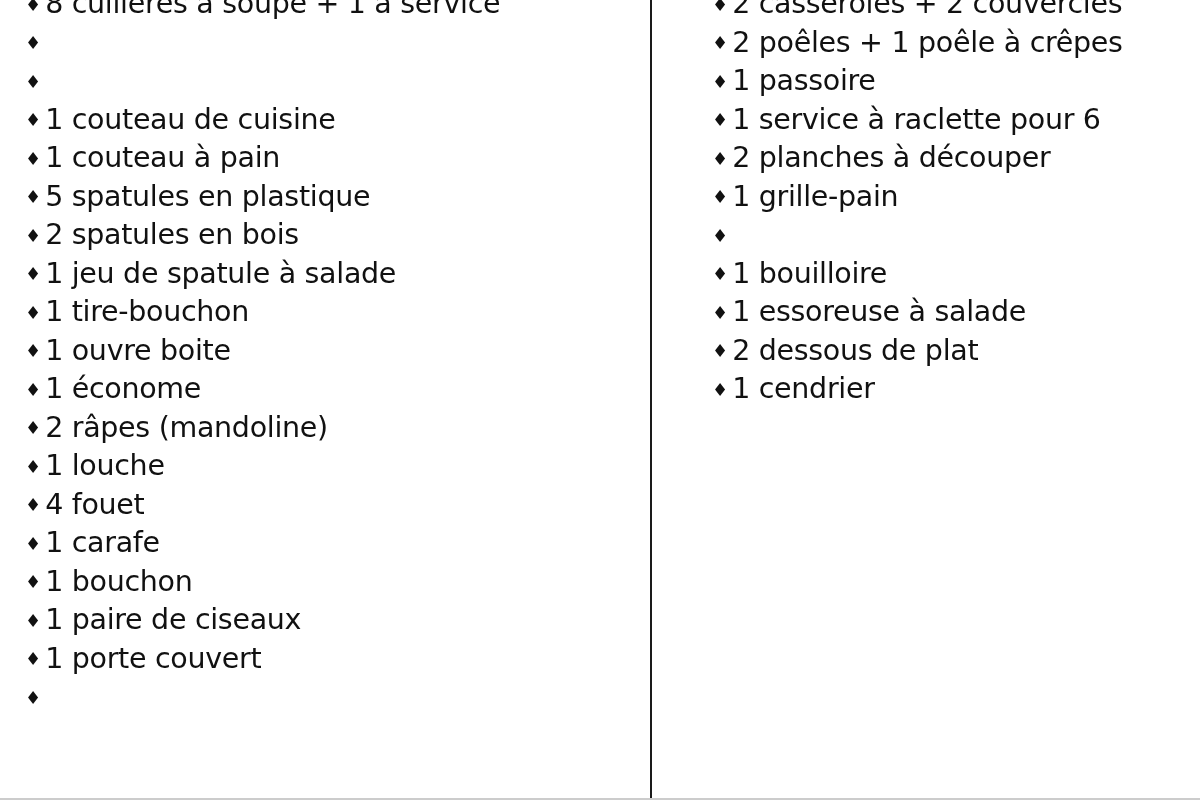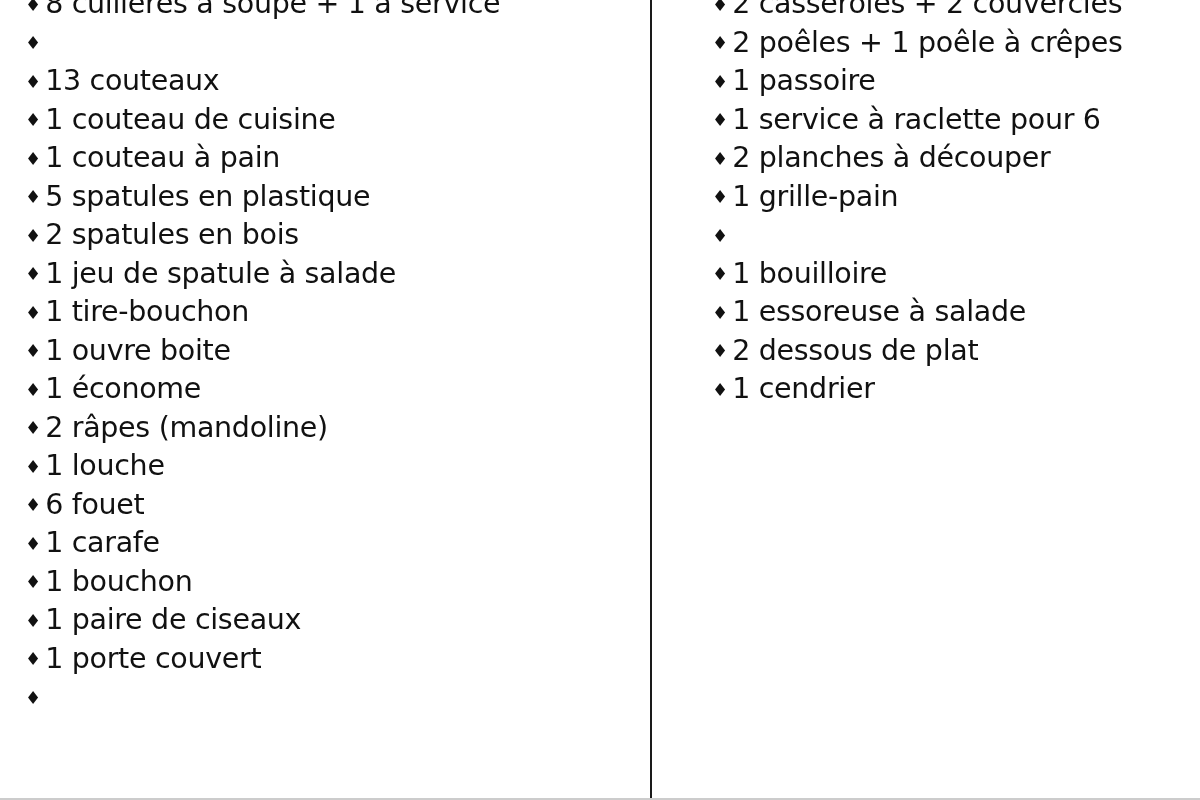--- a/index.html
+++ b/index.html
@@ -67,21 +67,20 @@
   <div class="col col-left">
       <div class="line">
         <span class="bullet">♦</span>
         <span class="txt">8 cuillères à soupe + 1 à service</span>
       </div>
       <div class="line">
         <span class="bullet">♦</span>
       </div>
       <div class="line">
         <span class="bullet">♦</span>
-        <span class="txt">13 couteaux</span>
       </div>
       <div class="line">
         <span class="bullet">♦</span>
         <span class="txt">1 couteau de cuisine</span>
       </div>
       <div class="line">
         <span class="bullet">♦</span>
         <span class="txt">1 couteau à pain</span>
       </div>
       <div class="line">
@@ -111,21 +110,21 @@
       <div class="line">
         <span class="bullet">♦</span>
         <span class="txt">2 râpes (mandoline)</span>
       </div>
       <div class="line">
         <span class="bullet">♦</span>
         <span class="txt">1 louche</span>
       </div>
       <div class="line">
         <span class="bullet">♦</span>
-        <span class="txt">6 fouet</span>
+        <span class="txt">4 fouet</span>
       </div>
       <div class="line">
         <span class="bullet">♦</span>
         <span class="txt">1 carafe</span>
       </div>
       <div class="line">
         <span class="bullet">♦</span>
         <span class="txt">1 bouchon</span>
       </div>
       <div class="line">

